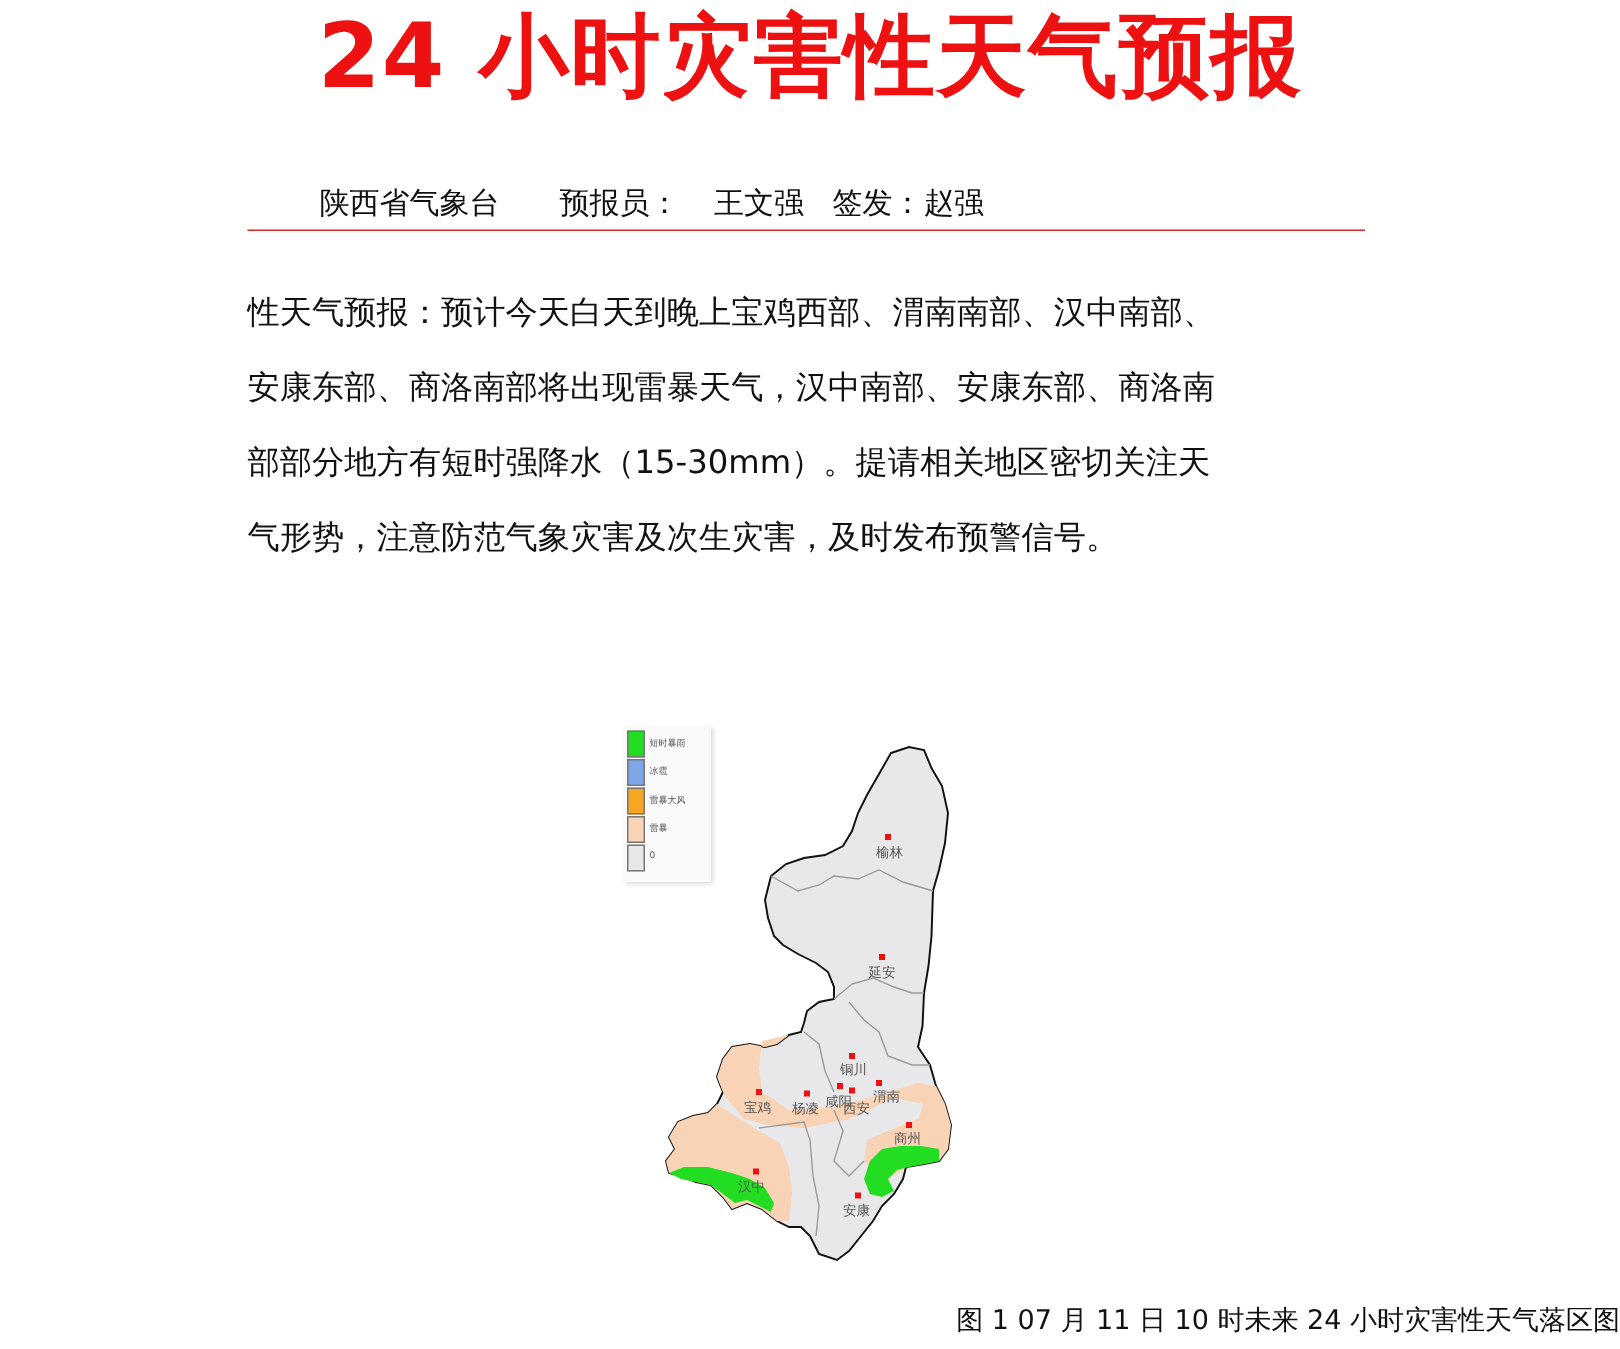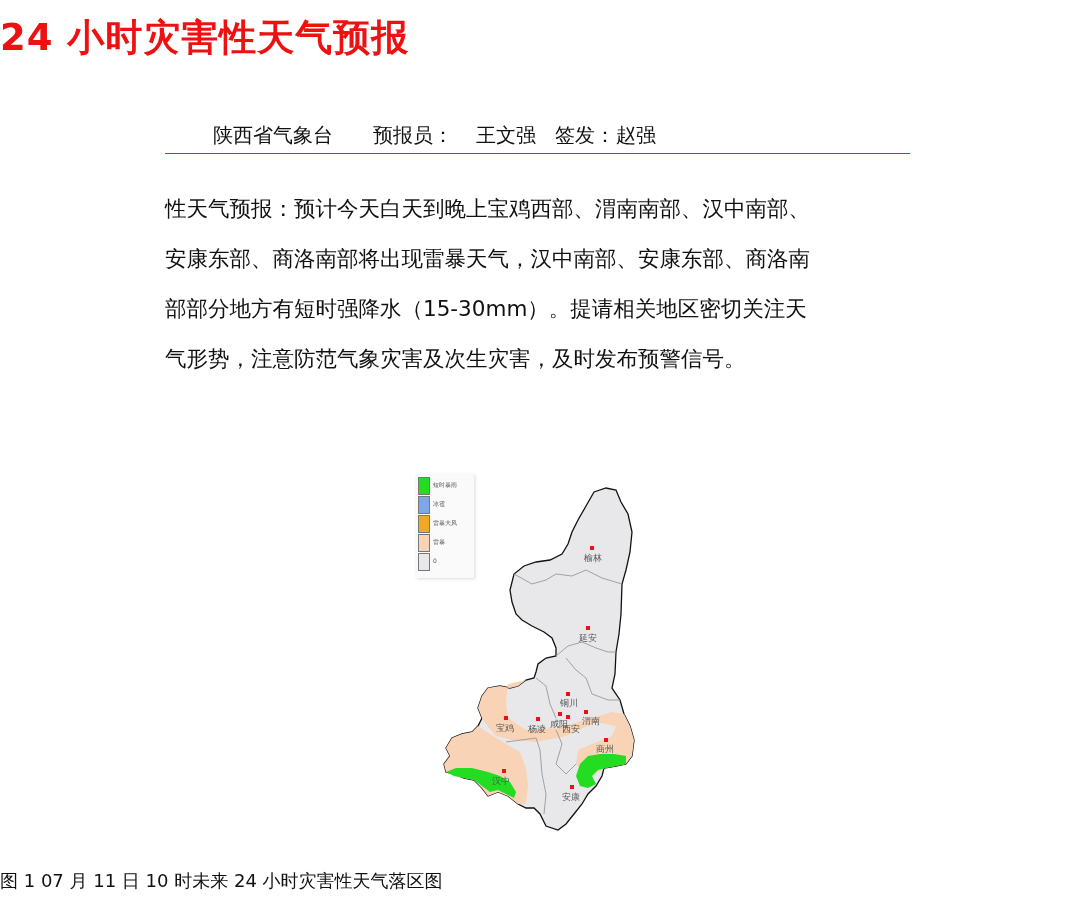--- a/index.html
+++ b/index.html
@@ -1,37 +1,37 @@
 <!DOCTYPE html>
 <html><head>
 <meta charset="utf-8">
 <style>
   html, body { margin: 0; padding: 0; background: #ffffff; }
   body { width: 1080px; height: 899px; position: relative; overflow: hidden;
          font-family: "DejaVu Sans", "Liberation Sans", sans-serif; color: #111; }
-  .title { position: absolute; left: 0; width: 1080px; top: 2px; 
-           font-size: 37px; font-weight: bold; color: #ee1111; letter-spacing: 1px; line-height: 72px; }
+  .title { position: absolute; left: 0; width: 1080px; top: 2px; text-align: center;
+           font-size: 60px; font-weight: bold; color: #ee1111; letter-spacing: 1px; line-height: 72px; }
   .meta { position: absolute; left: 165px; width: 745px; top: 120px; height: 30px;
           font-size: 20px; line-height: 30px; color: #111; white-space: nowrap; margin-left: 48px; }
   .meta span { position: absolute; top: 0; }
   .meta-rule { position: absolute; left: 165px; width: 745px; top: 153px; height: 0;
                border-top: 1.5px solid #d22a2a; }
   .para { position: absolute; left: 165px; width: 750px; top: 184px;
           font-size: 21.5px; line-height: 50px; color: #111; }
   .para .line { display: block; white-space: nowrap; height: 50px; }
   .para .indent { padding-left: 50px; }
   .b { font-weight: bold; }
-  .figure { position: absolute; left: 416px; top: 474px; width: 250px; height: 370px; text-decoration: underline; }
+  .figure { position: absolute; left: 416px; top: 484px; width: 250px; height: 370px; text-decoration: underline; }
   .legend { position: absolute; left: 0; top: 0; width: 58px; height: 104px;
             background: #fafafa; box-shadow: 1px 1px 3px rgba(0,0,0,0.15); }
   .legend-item { position: absolute; left: 2px; height: 18px; width: 56px; }
   .legend-swatch { position: absolute; left: 0; top: 0; width: 12px; height: 18px; border: 1px solid #777; box-sizing: border-box; }
   .legend-label { position: absolute; left: 15px; top: 4px; font-size: 6px; color: #555; white-space: nowrap; }
   .map { position: absolute; left: 0; top: 0; }
-  .caption { position: absolute; left: 0; width: 1080px; top: 868px; text-align: left;
+  .caption { position: absolute; left: 0; width: 1080px; top: 868px; text-align: right;
              font-size: 18px; color: #111; line-height: 26px; }
   .city { font-size: 9px; fill: #555; font-family: "DejaVu Sans", sans-serif; }
 </style>
 </head>
 <body>
 
 <div class="title">24 小时灾害性天气预报</div>
 
 <div class="meta">
   <span style="left:0">陕西省气象台</span>

